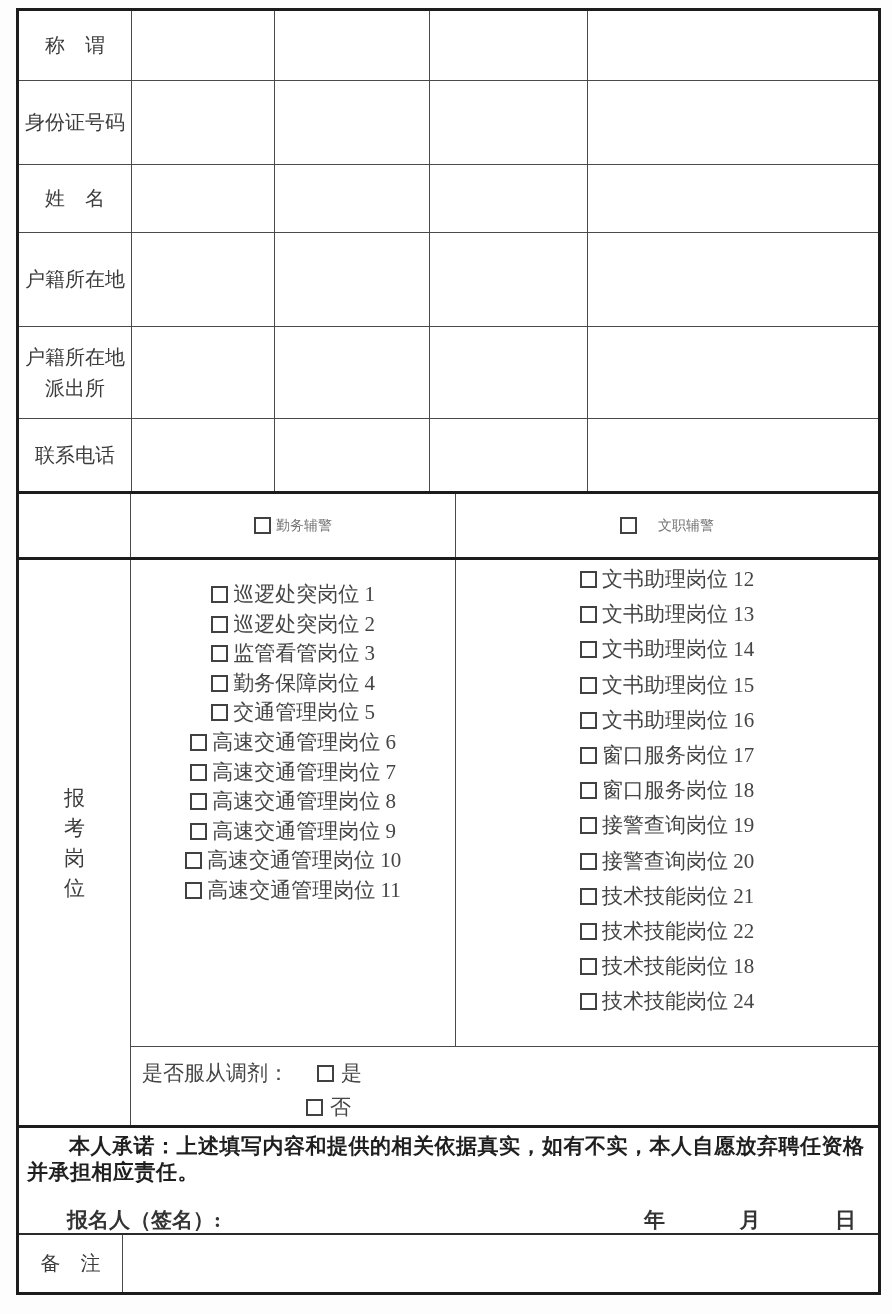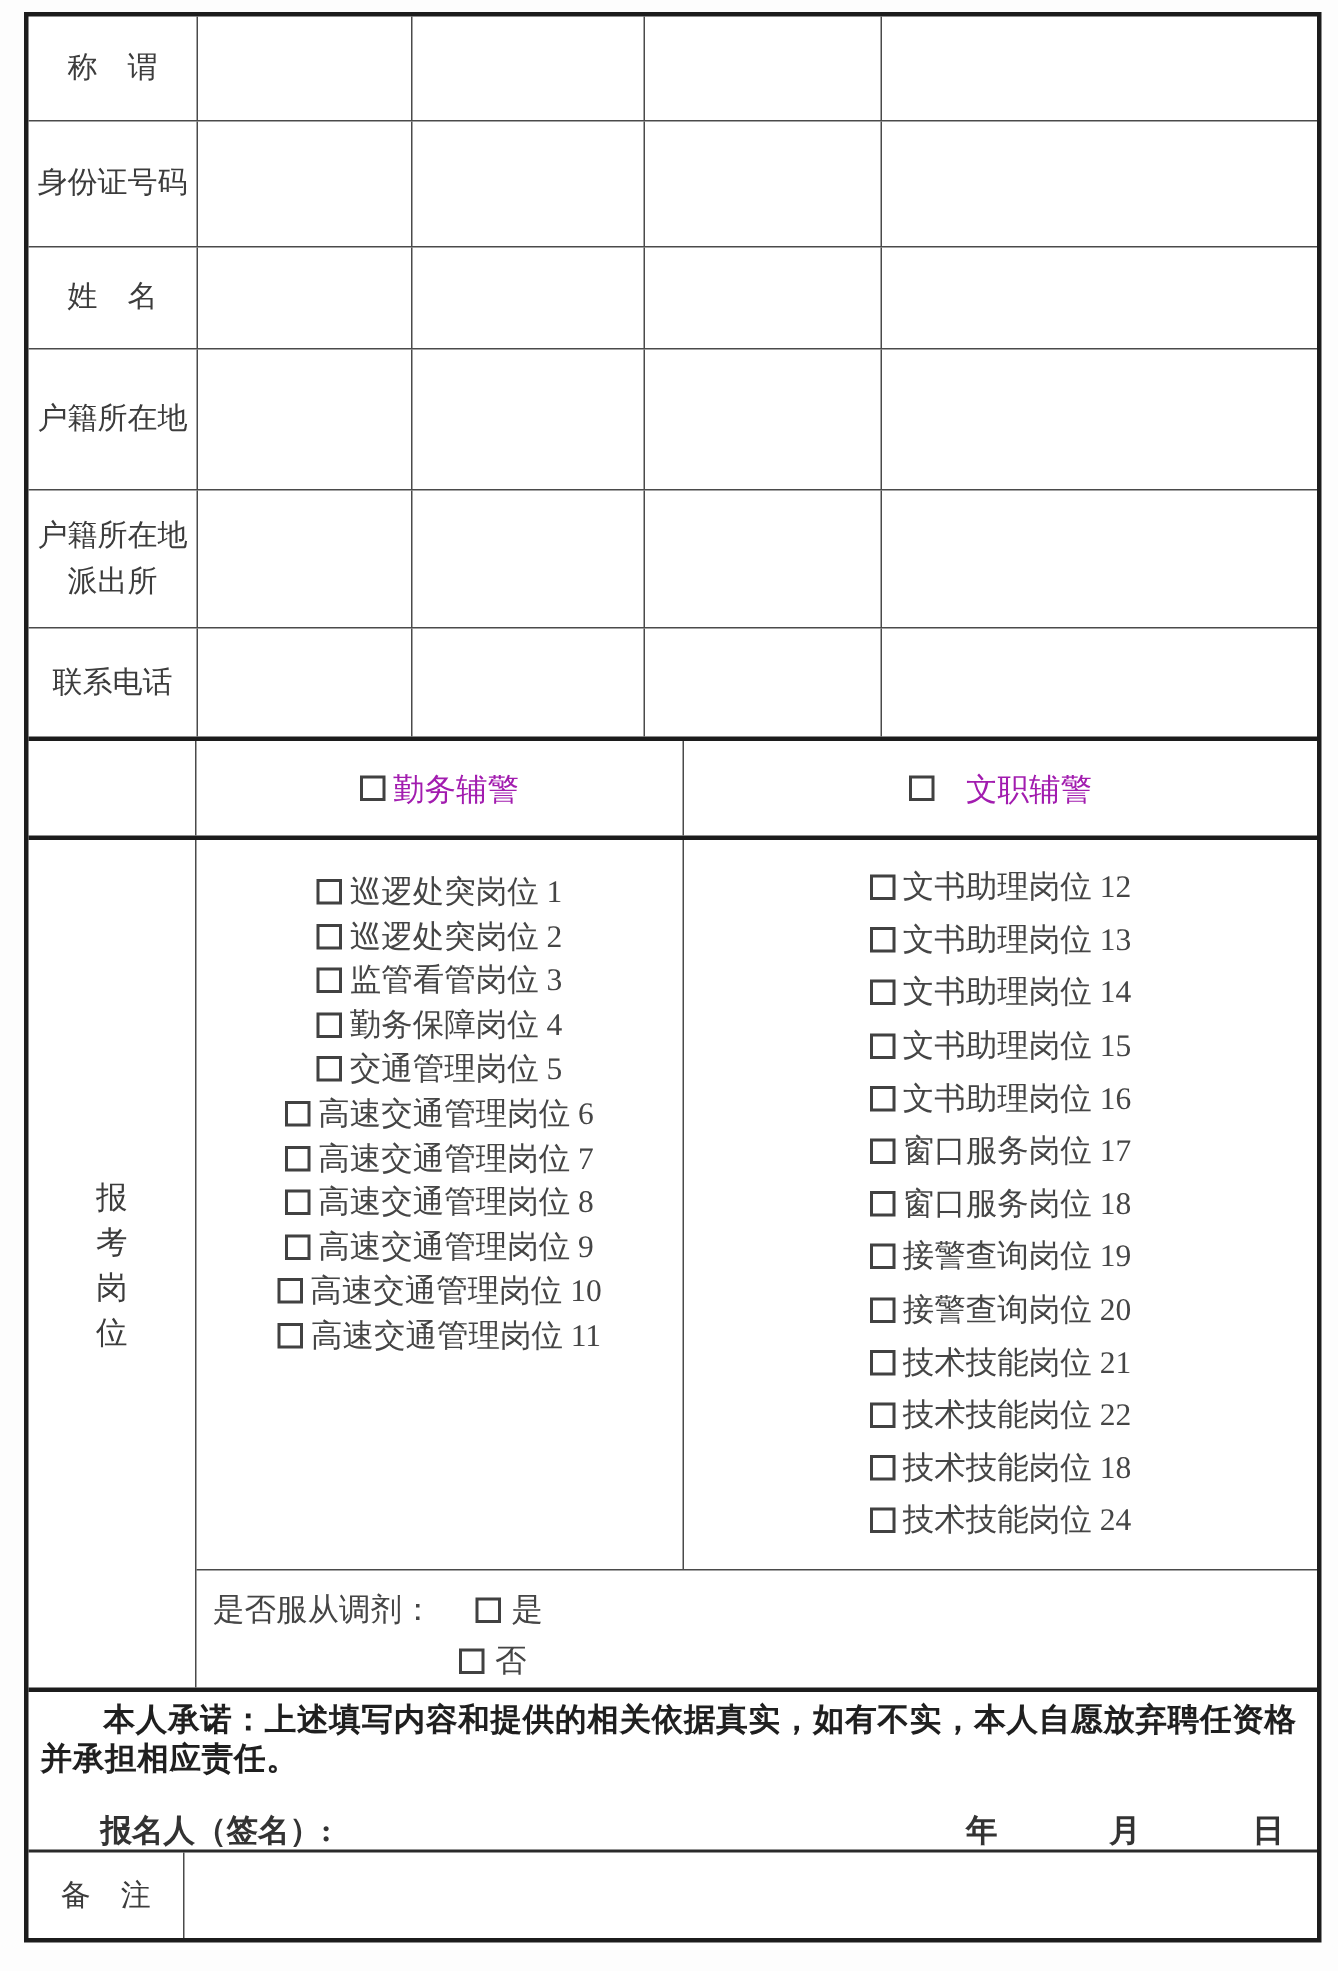--- a/index.html
+++ b/index.html
@@ -22,32 +22,32 @@
              justify-content:center; text-align:center; white-space:pre-line;
              font-size:20px; line-height:31px; }
   .f-cell { border-right:1.5px solid #4a4a4a; }
   .fc1{width:143px}.fc2{width:155px}.fc3{width:158px}
   .fc4{flex:1; border-right:none;}
 
   
   .category { height:66px; display:flex; border-bottom:3px solid #1c1c1c; }
   .cat-spacer { width:112px; border-right:1.5px solid #4a4a4a; }
   .cat-cell { display:flex; align-items:center; justify-content:center;
-              font-size:21px; color:#a21caf; }
+              font-size:14px; color:#737373; }
   .cat-duty { width:325px; border-right:1.5px solid #4a4a4a; }
   .cat-clerical { flex:1;gap:16px; }
 
   
   .positions { height:568px; display:flex; border-bottom:3px solid #1c1c1c; }
   .pos-right { flex:1; display:flex; flex-direction:column; }
   .jobs { flex:1; display:flex; }
   .job-col { text-align:center; font-size:21px; color:#454545; }
   .job-col-duty { width:325px; border-right:1.5px solid #4a4a4a; padding-top:20px; }
   .job-col-duty .job-item { line-height:29.6px; }
-  .job-col-clerical { flex:1; padding-top:14px; }
+  .job-col-clerical { flex:1; padding-top:2px; }
   .job-col-clerical .job-item { line-height:35.2px; }
   .adjust { height:79px; border-top:1.5px solid #4a4a4a; padding:9px 0 0 11px;
             font-size:21px; line-height:34px; color:#454545; }
   .adjust-line2 { margin-left:164px; }
 
   
   .cb { display:inline-block; width:17px; height:17px; border:2px solid #414141;
         background:#fff; vertical-align:-2px; margin-right:7px; }
   .cb-tight { margin-right:5px; }
 

